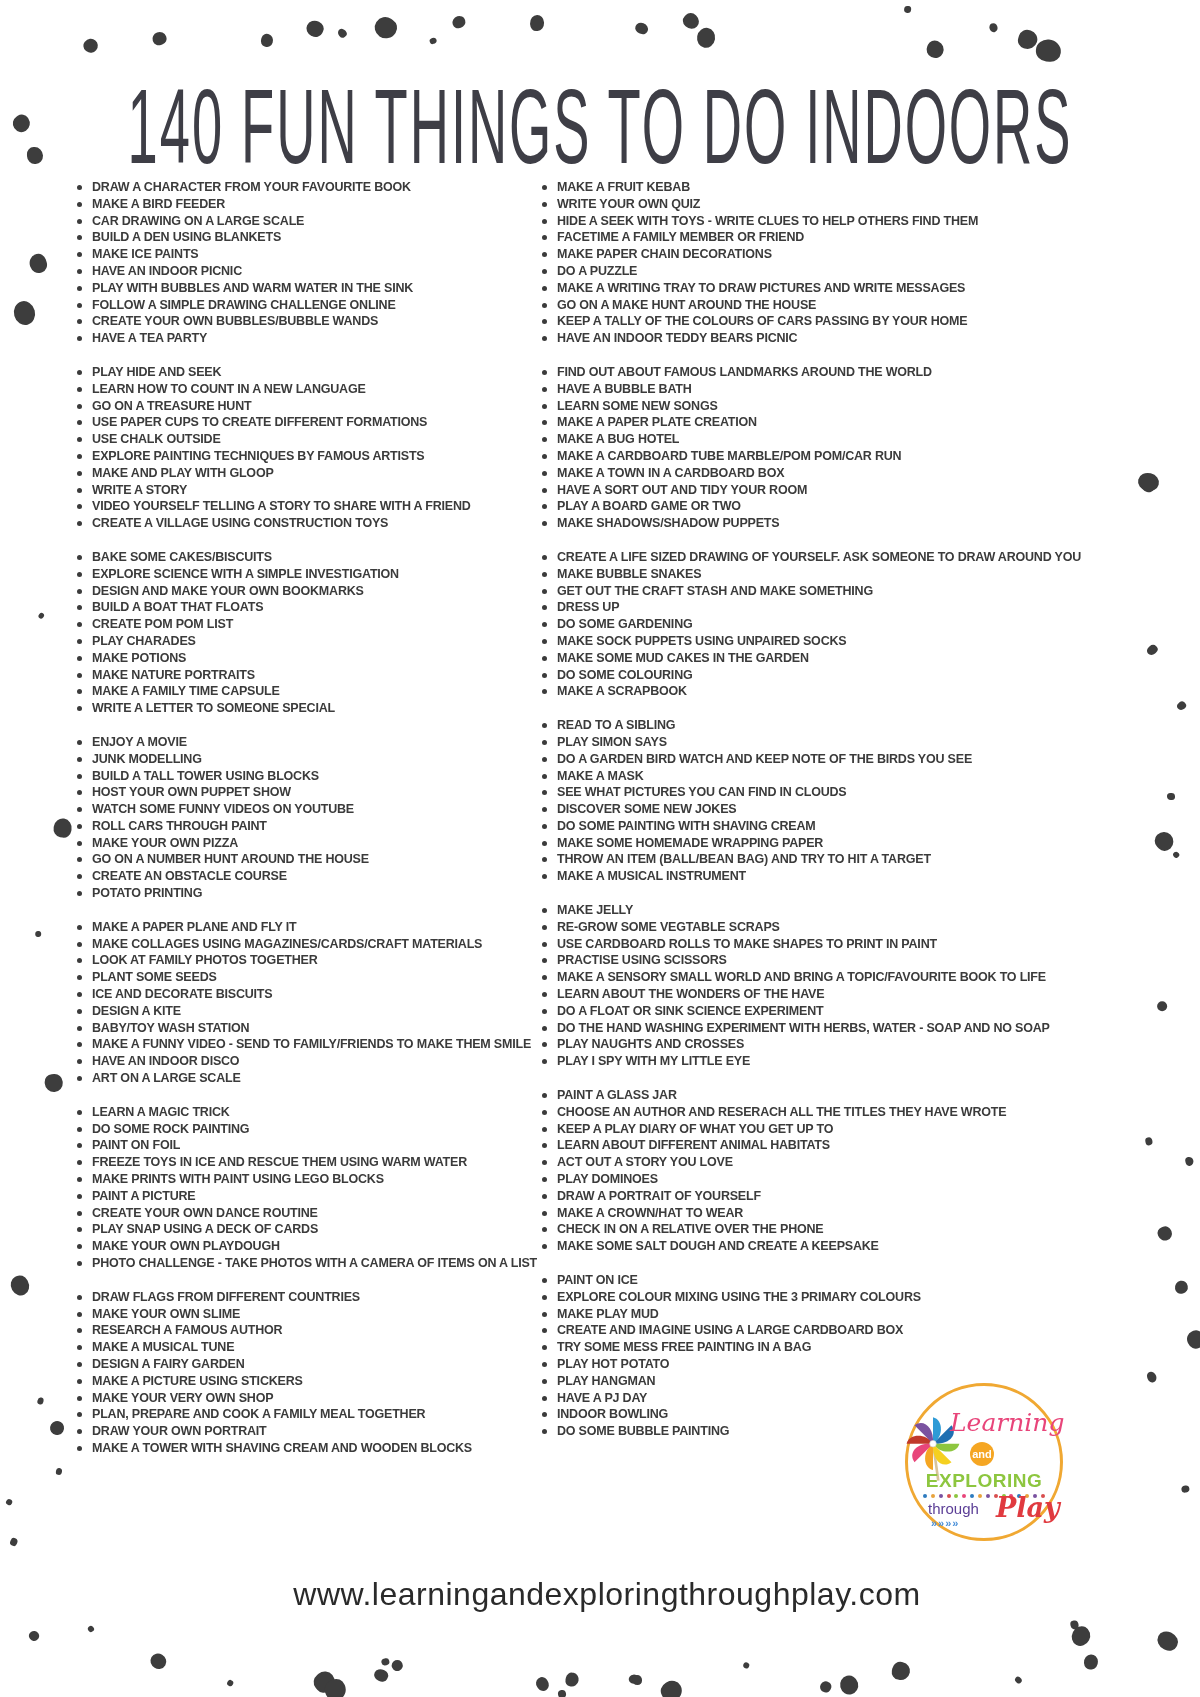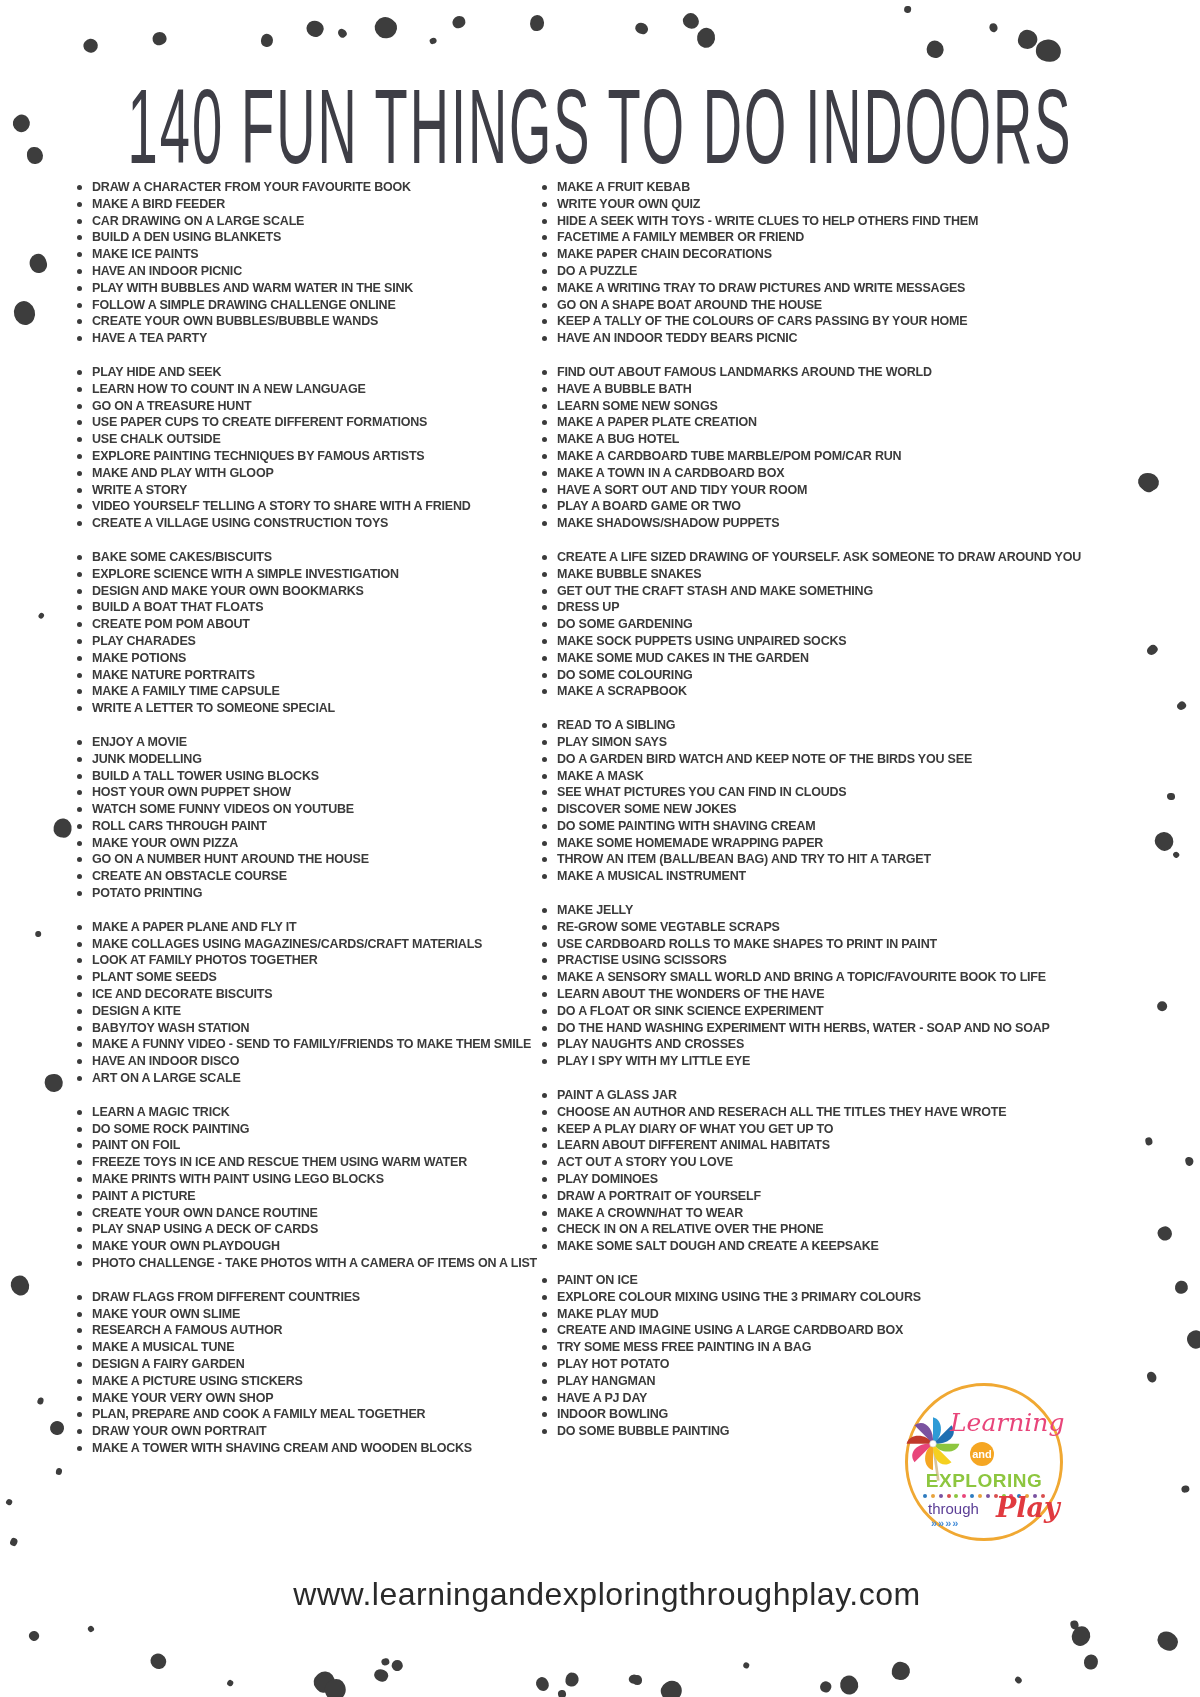--- a/index.html
+++ b/index.html
@@ -194,21 +194,21 @@
           <li class="item">MAKE AND PLAY WITH GLOOP</li>
           <li class="item">WRITE A STORY</li>
           <li class="item">VIDEO YOURSELF TELLING A STORY TO SHARE WITH A FRIEND</li>
           <li class="item">CREATE A VILLAGE USING CONSTRUCTION TOYS</li>
         </ul>
         <ul class="group">
           <li class="item">BAKE SOME CAKES/BISCUITS</li>
           <li class="item">EXPLORE SCIENCE WITH A SIMPLE INVESTIGATION</li>
           <li class="item">DESIGN AND MAKE YOUR OWN BOOKMARKS</li>
           <li class="item">BUILD A BOAT THAT FLOATS</li>
-          <li class="item">CREATE POM POM ABOUT</li>
+          <li class="item">CREATE POM POM LIST</li>
           <li class="item">PLAY CHARADES</li>
           <li class="item">MAKE POTIONS</li>
           <li class="item">MAKE NATURE PORTRAITS</li>
           <li class="item">MAKE A FAMILY TIME CAPSULE</li>
           <li class="item">WRITE A LETTER TO SOMEONE SPECIAL</li>
         </ul>
         <ul class="group">
           <li class="item">ENJOY A MOVIE</li>
           <li class="item">JUNK MODELLING</li>
           <li class="item">BUILD A TALL TOWER USING BLOCKS</li>
@@ -259,21 +259,21 @@
       </div>
     <div class="col col-right" id="col-right">
         <ul class="group">
           <li class="item">MAKE A FRUIT KEBAB</li>
           <li class="item">WRITE YOUR OWN QUIZ</li>
           <li class="item">HIDE A SEEK WITH TOYS - WRITE CLUES TO HELP OTHERS FIND THEM</li>
           <li class="item">FACETIME A FAMILY MEMBER OR FRIEND</li>
           <li class="item">MAKE PAPER CHAIN DECORATIONS</li>
           <li class="item">DO A PUZZLE</li>
           <li class="item">MAKE A WRITING TRAY TO DRAW PICTURES AND WRITE MESSAGES</li>
-          <li class="item">GO ON A SHAPE BOAT AROUND THE HOUSE</li>
+          <li class="item">GO ON A MAKE HUNT AROUND THE HOUSE</li>
           <li class="item">KEEP A TALLY OF THE COLOURS OF CARS PASSING BY YOUR HOME</li>
           <li class="item">HAVE AN INDOOR TEDDY BEARS PICNIC</li>
         </ul>
         <ul class="group">
           <li class="item">FIND OUT ABOUT FAMOUS LANDMARKS AROUND THE WORLD</li>
           <li class="item">HAVE A BUBBLE BATH</li>
           <li class="item">LEARN SOME NEW SONGS</li>
           <li class="item">MAKE A PAPER PLATE CREATION</li>
           <li class="item">MAKE A BUG HOTEL</li>
           <li class="item">MAKE A CARDBOARD TUBE MARBLE/POM POM/CAR RUN</li>

